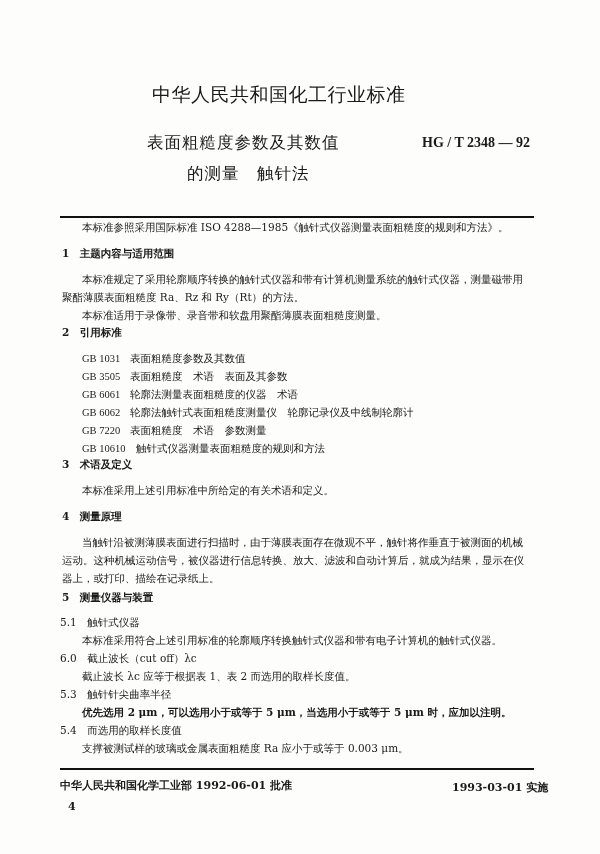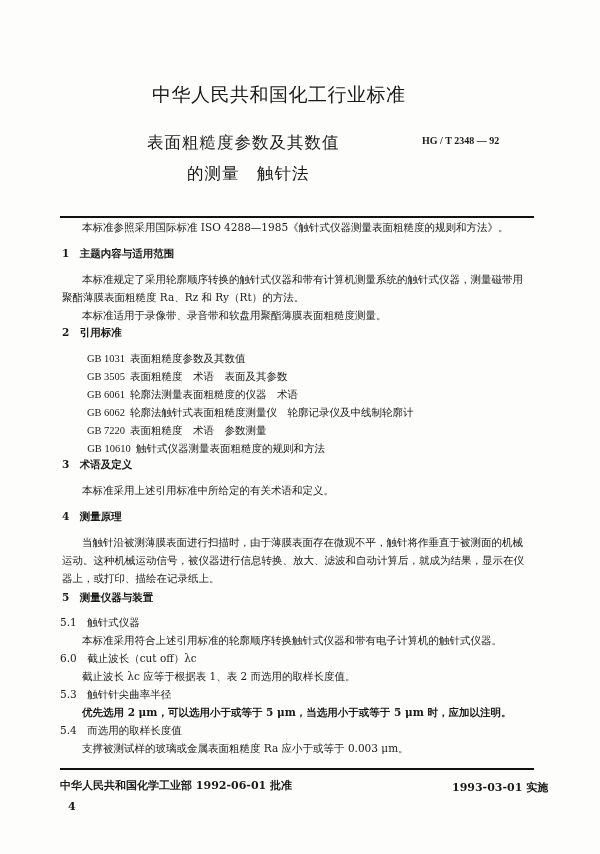--- a/index.html
+++ b/index.html
@@ -2,23 +2,23 @@
 <html><head>
 <meta charset="utf-8">
 <style>
   html, body { margin:0; padding:0; }
   body { width:600px; height:854px; background:#fdfdfb; position:relative; overflow:hidden;
          font-family:"DejaVu Serif", serif; color:#1a1a1a; }
   .abs { position:absolute; white-space:nowrap; }
   .header-org { left:152px; top:82px; font-size:19px; font-weight:normal; letter-spacing:0.5px; }
   .title1 { left:147px; top:132px; font-size:16.5px; font-family:"DejaVu Sans", sans-serif; letter-spacing:1px; }
   .title2 { left:187px; top:163px; font-size:16.5px; font-family:"DejaVu Sans", sans-serif; letter-spacing:1px; }
-  .std-code { left:422px; top:135px; font-size:10px; font-weight:bold; font-family:"Liberation Serif", serif; }
+  .std-code { left:422px; top:135px; font-size:14px; font-weight:bold; font-family:"Liberation Serif", serif; }
   .rule { position:absolute; left:60px; width:474px; height:1.5px; background:#111; }
-  .txt { font-size:10.5px;text-align:center; }
+  .txt { font-size:10.5px; }
   .h { font-size:10.5px; font-weight:bold; }
   .ref-code { display:inline-block; width:48px; font-family:"Liberation Serif", serif; }
   .foot { font-size:11px; font-weight:bold; }
 </style>
 </head>
 <body>
 
 <div class="abs header-org">中华人民共和国化工行业标准</div>
 <div class="abs title1">表面粗糙度参数及其数值</div>
 <div class="abs title2">的测量　触针法</div>

